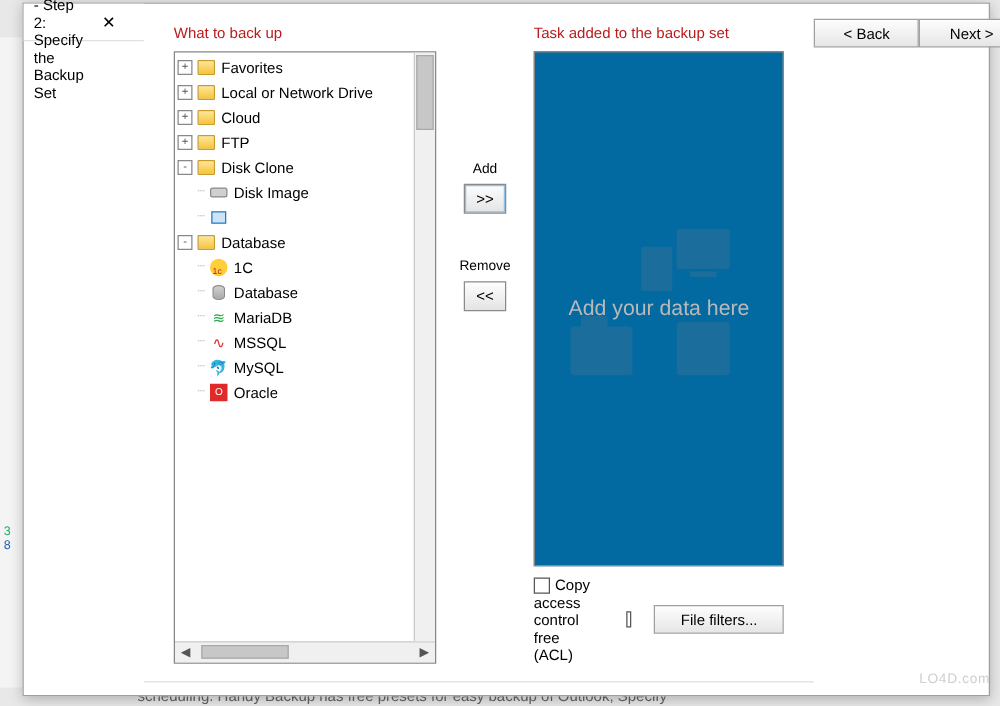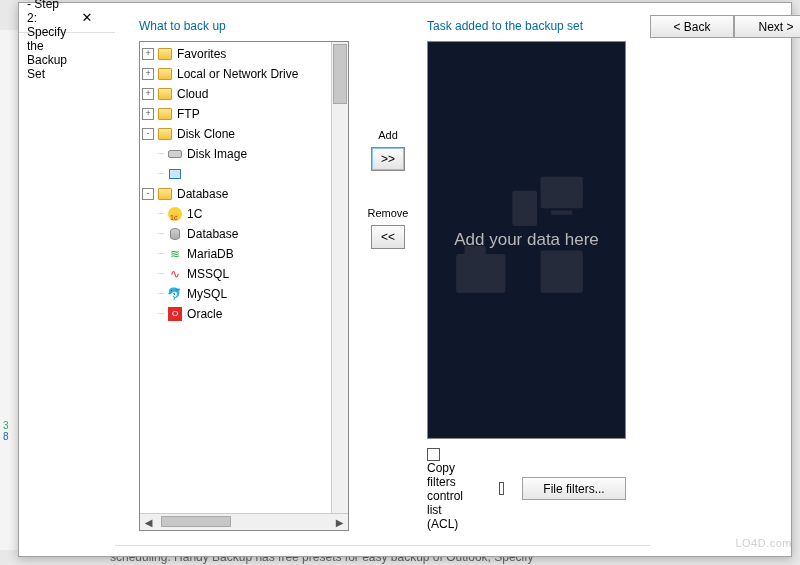--- a/index.html
+++ b/index.html
@@ -55,21 +55,21 @@
     display: flex;
     gap: 12px;
     flex: 1;
     min-height: 0;
   }
   .left-col { width: 210px; display: flex; flex-direction: column; }
   .mid-col  { width: 54px; display: flex; flex-direction: column; align-items: center; padding-top: 110px; gap: 6px; }
   .right-col{ flex: 1; display: flex; flex-direction: column; }
   .section-label {
     font-size: 12px;
-    color: #0369a1;
+    color: #b91c1c;
     margin-bottom: 6px;
     height: 16px;
   }
   .tree-wrap {
     flex: 1;
     border: 1px solid #888;
     background: #fff;
     position: relative;
     overflow: hidden;
     display: flex;
@@ -144,21 +144,21 @@
     border:1px solid #8a8a8a;
     font-size:12px; cursor:pointer;
     display:flex; align-items:center; justify-content:center;
   }
   .addbtn { border:1.5px solid #2a7ac9; box-shadow: inset 0 0 0 1px #8fc1ea;}
   .mid-col .gap { height: 24px; }
 
   .data-wrap {
     flex: 1;
     border: 1px solid #888;
-    background:#0f172a;
+    background:#0369a1;
     display:flex; align-items:center; justify-content:center;
     position: relative;
   }
   .placeholder {
     color:#b9b9b9;
     font-size:17px;
     text-align:center;
     position: relative;
   }
   .ph-graphics {
@@ -377,21 +377,21 @@
                 <rect x="168" y="159" width="18" height="18"></rect>
                 <rect x="194" y="159" width="18" height="18"></rect>
               </g>
             </svg>
           </div>
           <div class="placeholder">Add your data here</div>
         </div>
 
         <div class="below-row">
           <label>
-            <span class="cb"></span><span>Copy filters control list (ACL)</span>
+            <span class="cb"></span><span>Copy access control free (ACL)</span>
           </label>
           <div style="flex:1"></div>
           <span class="cb"></span>
           <button class="btn" style="min-width:104px">File filters...</button>
         </div>
       </div>
 
     </div>
 
     <div class="footer-sep"></div>

